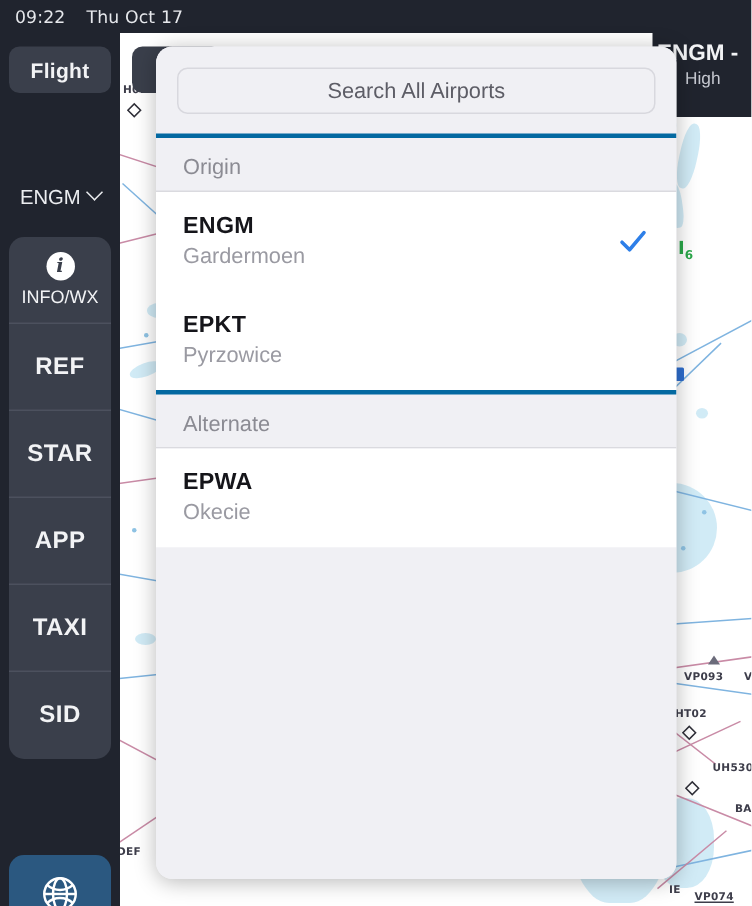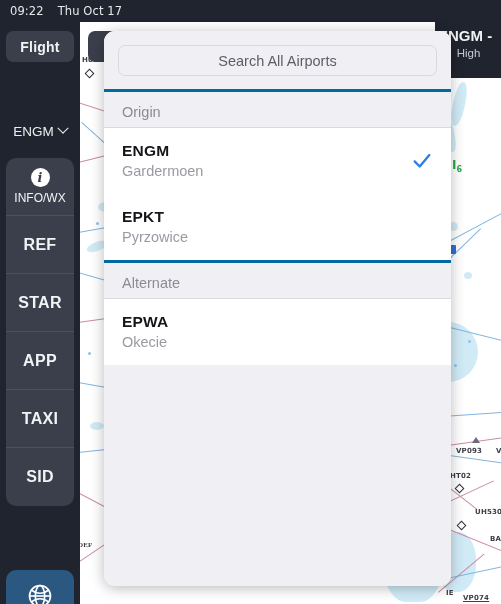--- a/index.html
+++ b/index.html
@@ -275,21 +275,21 @@
     <div class="wp-label" style="left:372px;top:450px;">HT02</div>
     <div class="wp-dia" style="left:378px;top:463px;"></div>
 
     <div class="wp-label" style="left:373px;top:486px;margin-left:24px;">UH530</div>
     <div class="wp-dia" style="left:380px;top:500px;"></div>
 
     <div class="wp-label" style="left:412px;top:513px;">BA</div>
     <div class="wp-label" style="left:368px;top:567px;text-align:right;">IE</div>
     <div class="wp-label" style="left:385px;top:572px;text-decoration:underline;">VP074</div>
 
-    <div class="wp-label" style="left:0px;top:519px;font-family:Liberation Serif, serif;">DEF</div>
+    <div class="wp-label" style="left:0px;top:542px;">DEF</div>
 
     <div class="wp-dot" style="left:18px;top:200px;"></div>
     <div class="wp-dot" style="left:30px;top:260px;"></div>
     <div class="wp-dot" style="left:10px;top:330px;"></div>
     <div class="wp-dot" style="left:366px;top:180px;"></div>
     <div class="wp-dot" style="left:390px;top:318px;"></div>
     <div class="wp-dot" style="left:376px;top:342px;"></div>
   </div>
 
   <div class="chart-title">

